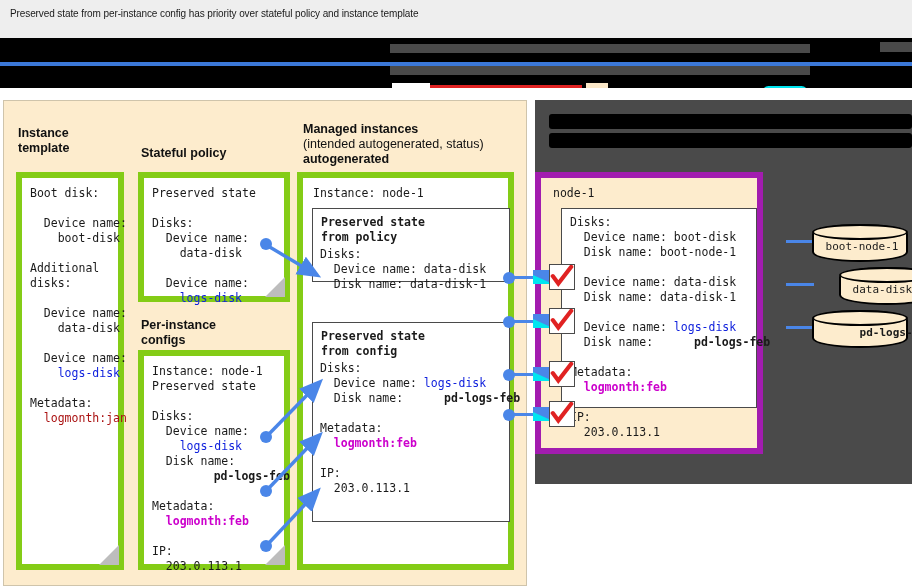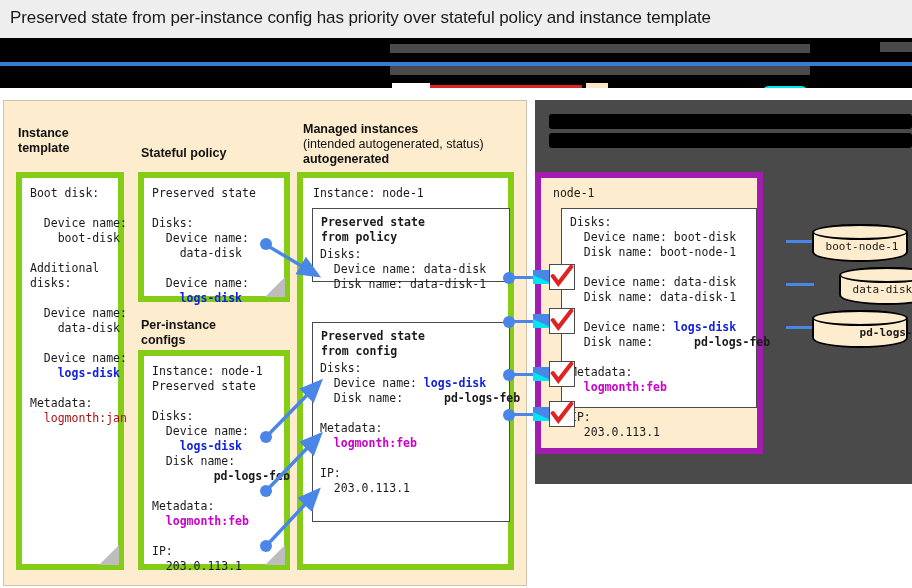--- a/index.html
+++ b/index.html
@@ -21,21 +21,21 @@
   
   .caption-bar {
     position: absolute;
     left: 0; top: 0;
     width: 912px; height: 38px;
     background: #eeeeee;
   }
   .caption-text {
     position: absolute;
     left: 10px; top: 8px;
-    font-size: 17px;
+    font-size: 10px;
     color: #1a1a1a;
     white-space: nowrap;
     letter-spacing: -0.1px;
   }
 
   
   .banner {
     position: absolute;
     left: 0; top: 38px;
     width: 912px; height: 50px;
@@ -161,21 +161,21 @@
   }
 
   .mono {
     font-family: "DejaVu Sans Mono", "Liberation Mono", monospace;
     font-size: 11.5px;
     line-height: 15px;
     color: #1a1a1a;
     white-space: pre;
   }
   .mono-b { font-weight: bold; }
-  .c-blue { color: #1122dd; font-weight: bold; }
+  .c-blue { color: #1122dd; font-weight: normal; }
   .c-red  { color: #aa1111; font-weight: normal; margin-top: 44px; }
   .c-mag  { color: #cc00cc; font-weight: bold; }
   .c-bold { color: #1a1a1a; font-weight: bold; padding-left: 34px; }
 
   .inner-box {
     position: absolute;
     background: #ffffff;
     border: 1px solid #4a4a4a;
     box-sizing: border-box;
   }

